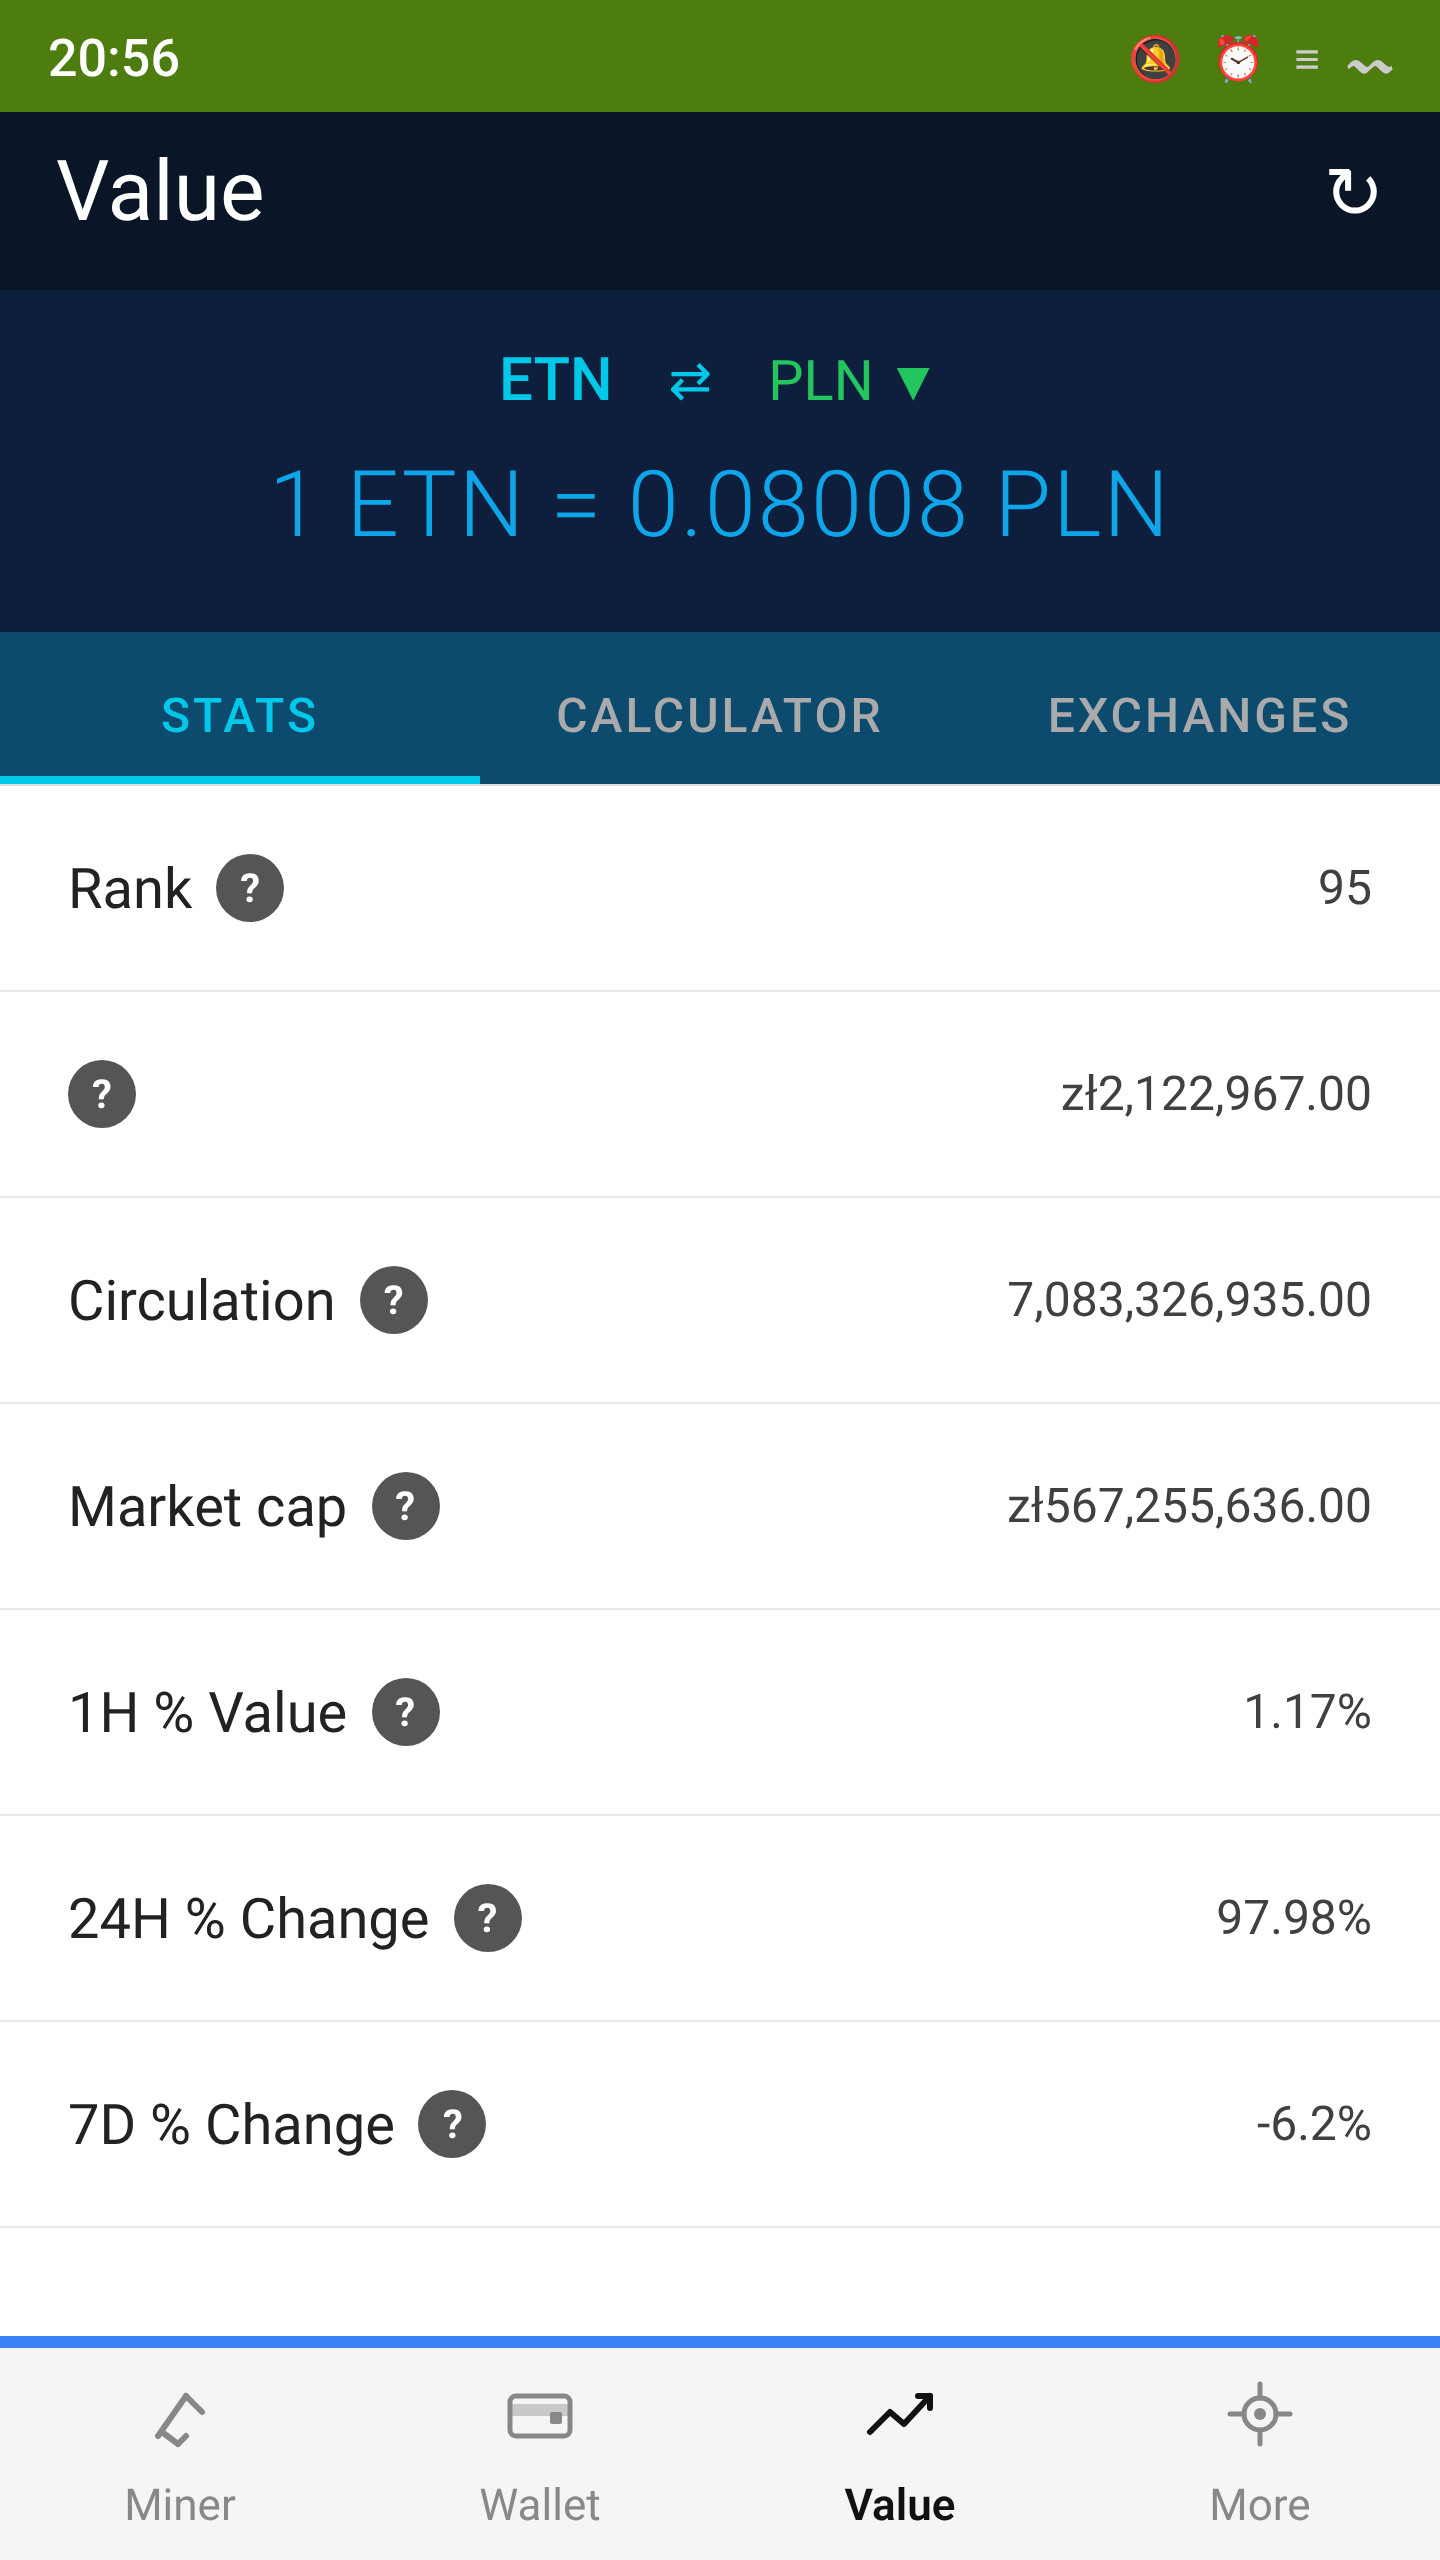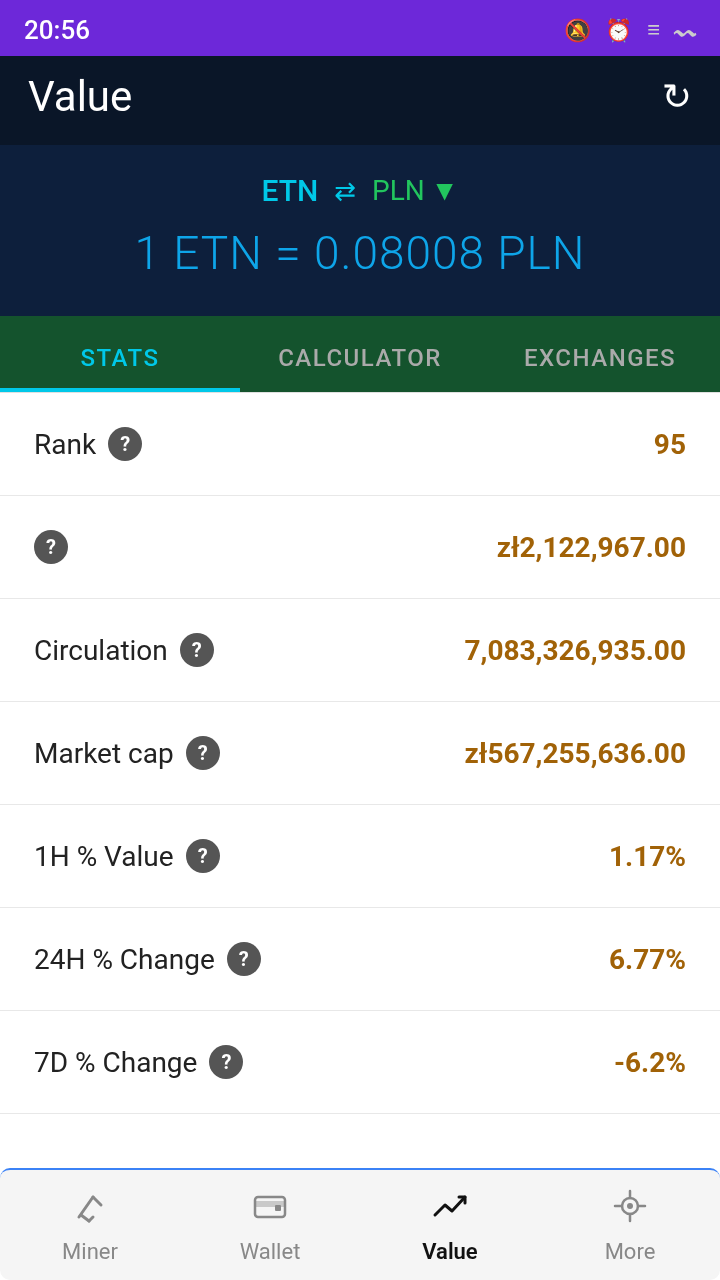--- a/index.html
+++ b/index.html
@@ -7,21 +7,21 @@
     body {
       width: 720px;
       min-height: 1280px;
       background: #fff;
       font-family: 'Roboto', Arial, sans-serif;
       overflow-x: hidden;
     }
 
     
     .status-bar {
-      background: #6d28d9;
+      background: #4d7c0f;
       color: #fff;
       display: flex;
       justify-content: space-between;
       align-items: center;
       padding: 14px 24px 10px;
       height: 56px;
     }
     .status-time {
       font-size: 26px;
       font-weight: 500;
@@ -56,21 +56,21 @@
     
     .currency-section {
       background: #0d1f3c;
       padding: 28px 28px 36px;
       text-align: center;
     }
     .currency-pair {
       display: flex;
       align-items: center;
       justify-content: center;
-      gap: 16px;
+      gap: 28px;
       margin-bottom: 18px;
     }
     .currency-code {
       color: #00c8e8;
       font-size: 30px;
       font-weight: 500;
     }
     .currency-arrow {
       color: #00c8e8;
       font-size: 26px;
@@ -85,21 +85,21 @@
     }
     .exchange-rate {
       color: #0ea5e9;
       font-size: 46px;
       font-weight: 300;
       letter-spacing: 1px;
     }
 
     
     .tabs {
-      background: #14532d;
+      background: #0c4a6e;
       display: flex;
       border-bottom: 1px solid #e0e0e0;
     }
     .tab {
       flex: 1;
       text-align: center;
       padding: 28px 0 20px;
       font-size: 24px;
       font-weight: 500;
       letter-spacing: 1.5px;
@@ -144,36 +144,35 @@
       justify-content: center;
       width: 34px;
       height: 34px;
       background: #555;
       color: #fff;
       border-radius: 50%;
       font-size: 20px;
       font-weight: 700;
     }
     .stat-value {
-      color: #a16207;
-      font-size: 28px;
-      font-weight: 700;
+      color: #404040;
+      font-size: 24px;
+      font-weight: 400;
     }
 
     
     .bottom-nav {
       position: fixed;
       bottom: 0;
       left: 0;
       width: 720px;
       height: 112px;
       background: #f5f5f5;
-      border-top: 2px solid #3b82f6;
-      display: flex;
-      border-radius: 10px;
+      border-top: 6px solid #3b82f6;
+      display: flex;
     }
     .nav-item {
       flex: 1;
       display: flex;
       flex-direction: column;
       align-items: center;
       justify-content: center;
       gap: 8px;
       cursor: pointer;
       color: #888;
@@ -279,21 +278,21 @@
       <span class="help-icon">?</span>
     </div>
     <div class="stat-value">1.17%</div>
   </div>
 
   <div class="stat-row">
     <div class="stat-label">
       <span>24H % Change</span>
       <span class="help-icon">?</span>
     </div>
-    <div class="stat-value">6.77%</div>
+    <div class="stat-value">97.98%</div>
   </div>
 
   <div class="stat-row">
     <div class="stat-label">
       <span>7D % Change</span>
       <span class="help-icon">?</span>
     </div>
     <div class="stat-value">-6.2%</div>
   </div>
 

